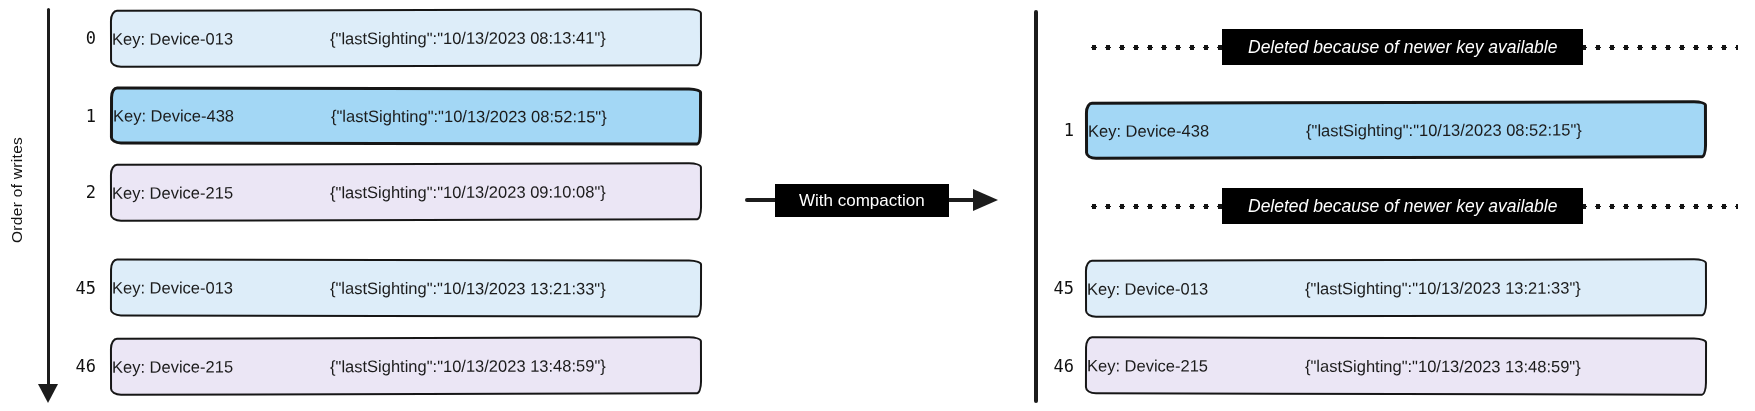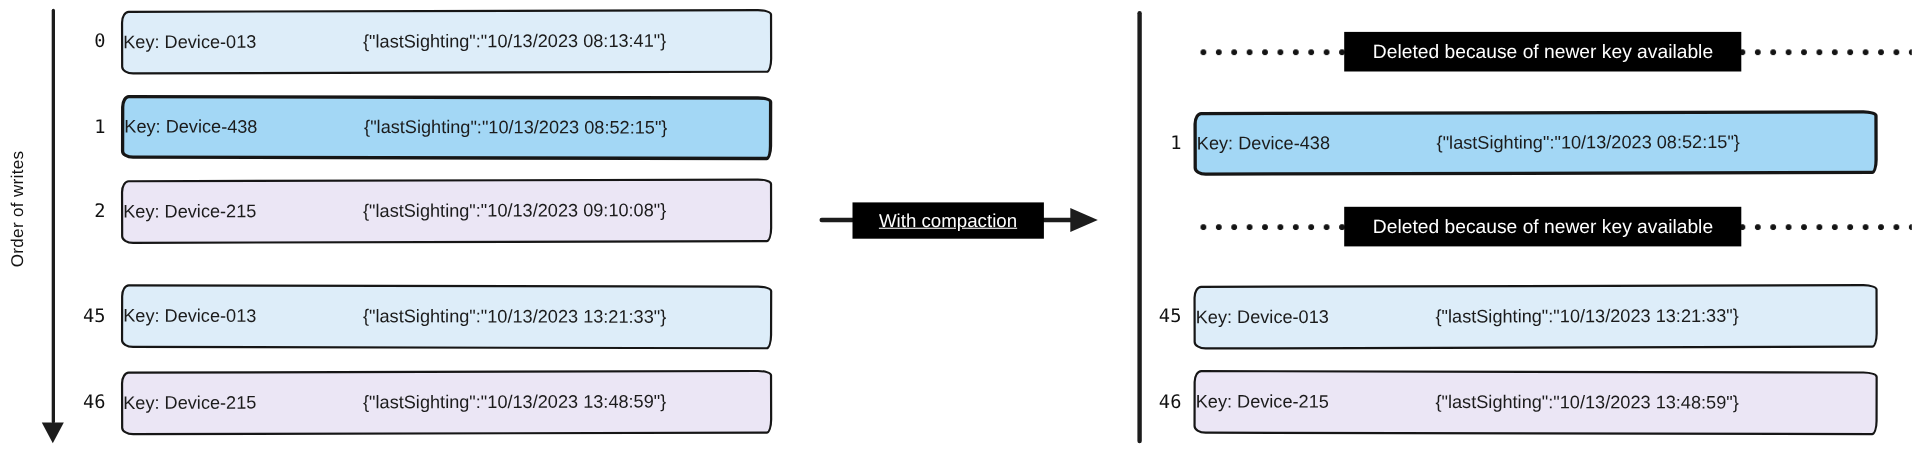--- a/index.html
+++ b/index.html
@@ -80,37 +80,37 @@
     color:#ffffff;
     font-size:17.5px;
     white-space:nowrap;
     display:flex;
     align-items:center;
     justify-content:center;
   }
   .deleted-box{
     height:36px;
     padding:0 26px;
+    font-style:italic;
   }
 
   
   .arrow-line{
     position:absolute;height:3.5px;background:#1c1c1c;border-radius:2px;
   }
   .arrow-head-right{
     position:absolute;width:0;height:0;
     border-top:11px solid transparent;
     border-bottom:11px solid transparent;
     border-left:25px solid #1c1c1c;
   }
   .compaction-box{
     height:33px;
     padding:0 24px;
     font-size:17px;
-    text-decoration:underline;
   }
   .tilt-a{transform:rotate(-0.15deg);}
   .tilt-b{transform:rotate(0.12deg);}
 </style>
 </head>
 <body>
 
 <div id="canvas">
 
   <div class="axis-line" style="left:46.5px;top:8px;height:377px;"></div>

